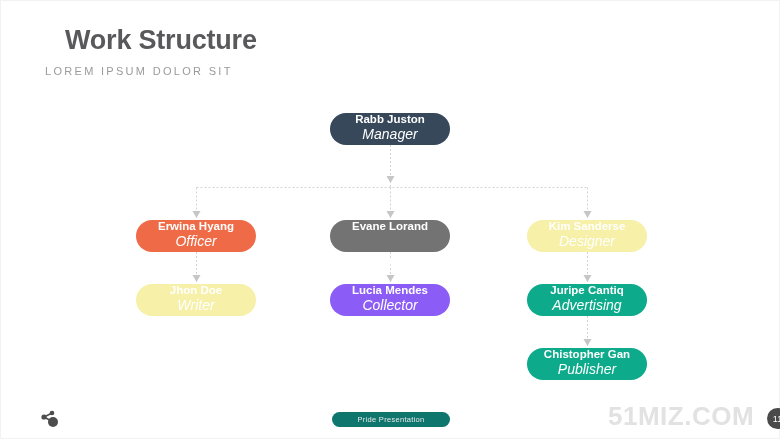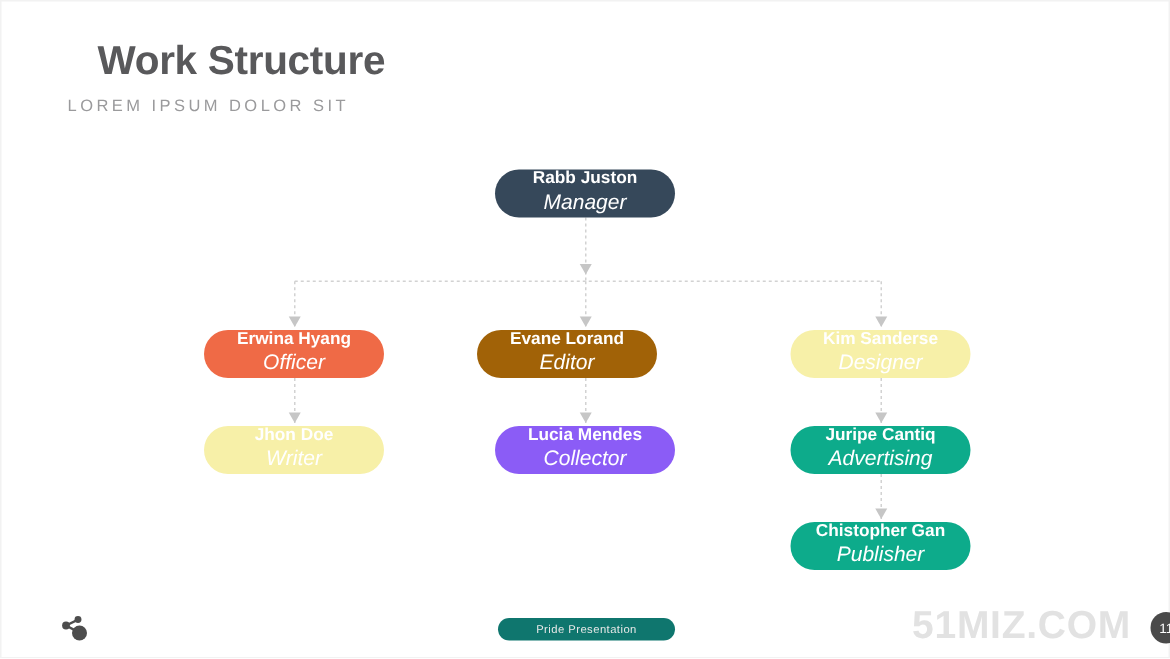--- a/index.html
+++ b/index.html
@@ -163,21 +163,21 @@
     <div class="node" style="left:330px; top:113px; background:#36485a;">
       <span class="nm">Rabb Juston</span>
       <span class="rl">Manager</span>
     </div>
 
     <div class="node" style="left:136px; top:220px; background:#ef6a46;">
       <span class="nm">Erwina Hyang</span>
       <span class="rl">Officer</span>
     </div>
 
-    <div class="node" style="left:318px; top:220px; background:#a16207;">
+    <div class="node" style="left:330px; top:220px; background:#737373;gap:20px;">
       <span class="nm">Evane Lorand</span>
       <span class="rl">Editor</span>
     </div>
 
     <div class="node" style="left:136px; top:284px; background:#f7f0a8;">
       <span class="nm">Jhon Doe</span>
       <span class="rl">Writer</span>
     </div>
 
     <div class="node" style="left:527px; top:220px; background:#f7f0a8;">

